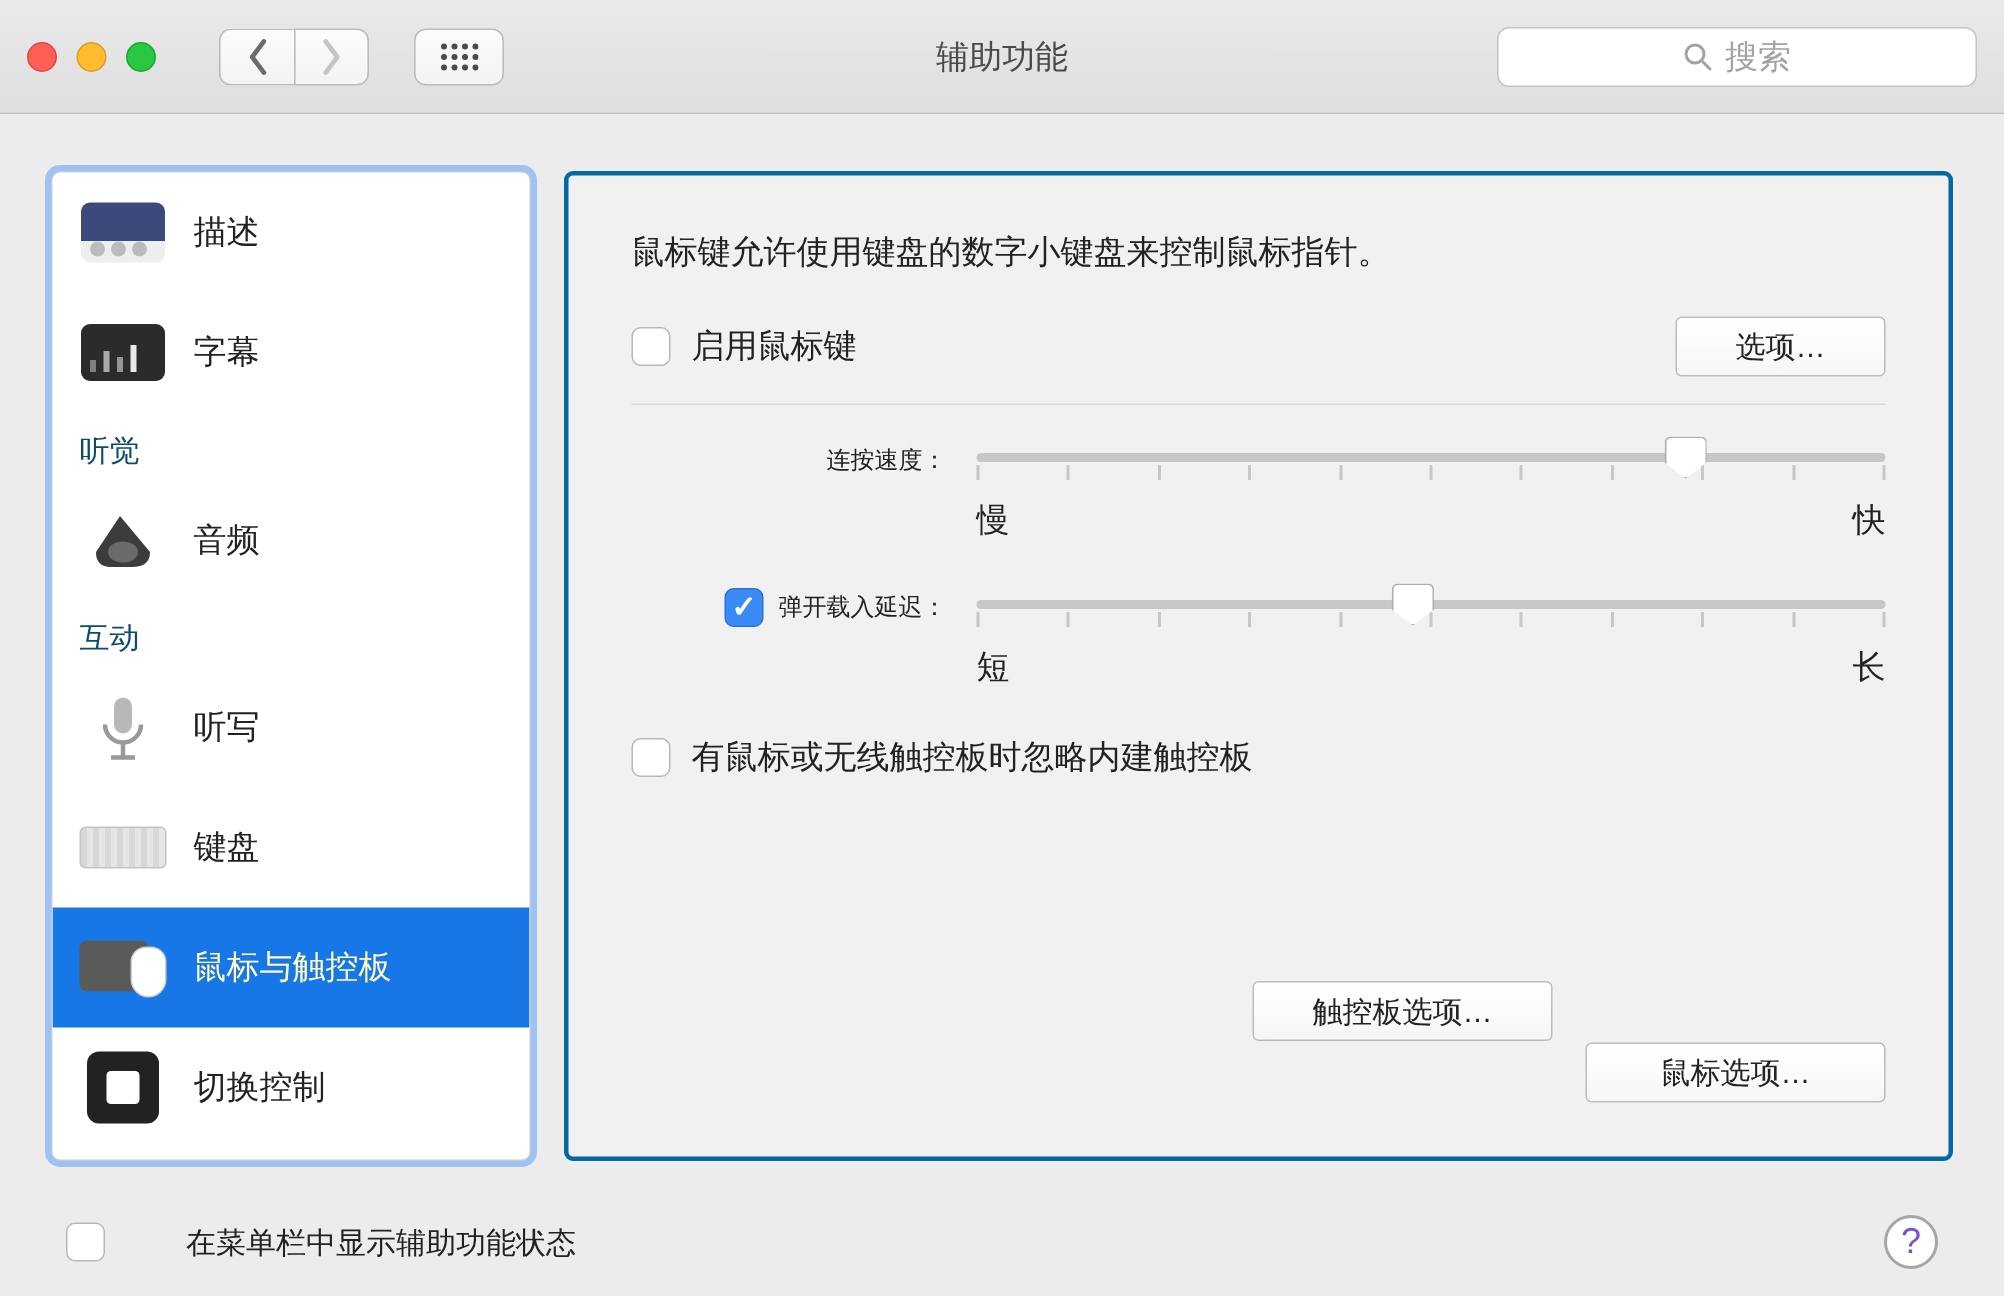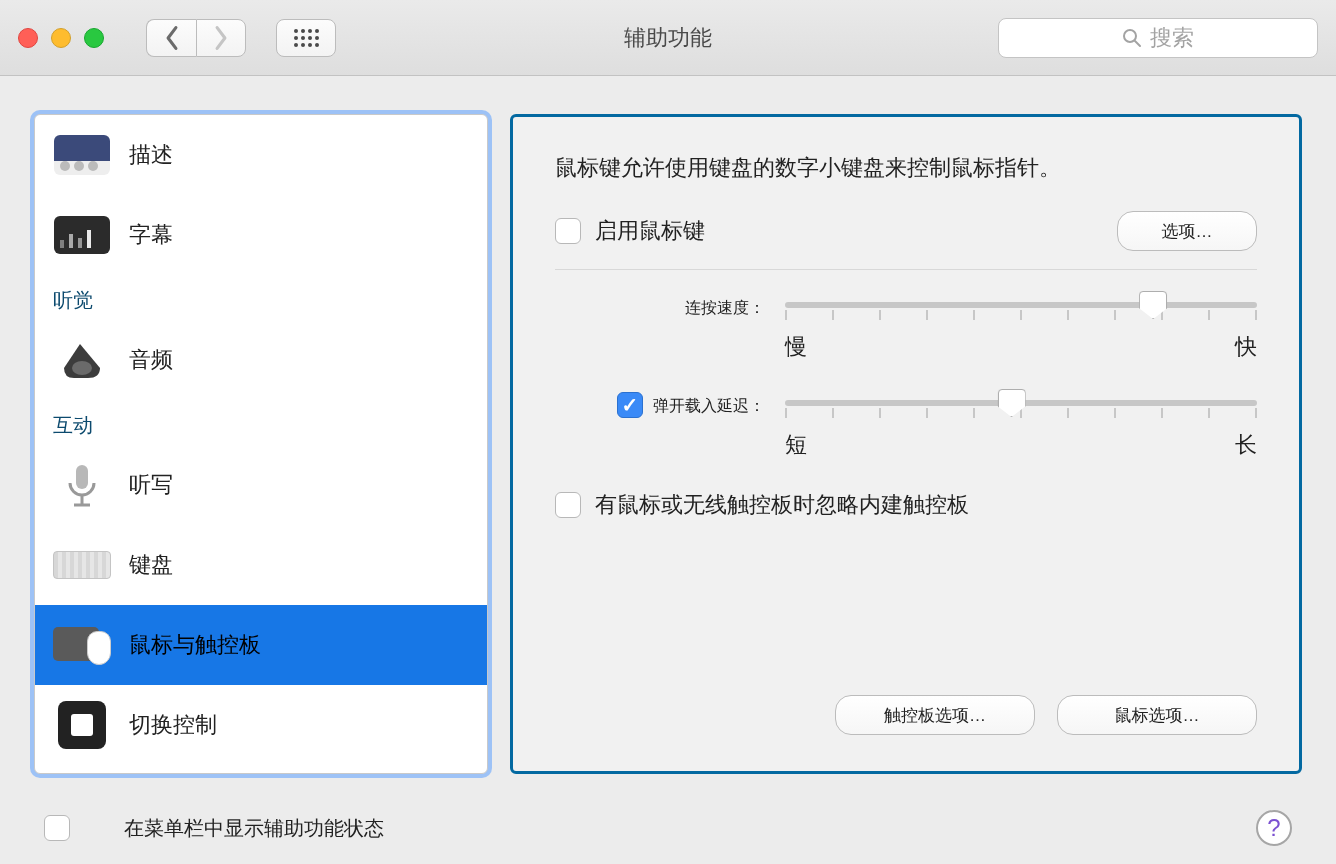--- a/index.html
+++ b/index.html
@@ -51,29 +51,29 @@
 .search-wrap { margin-left:auto; width:320px; }
 .search {
   width:100%; height:40px; border:1px solid #c4c4c4; border-radius: 8px;
   background:#fff; display:flex; align-items:center; justify-content:center;
   color:#a3a3a3; gap:8px;
 }
 .content {
   display:flex; padding: 38px 34px 20px 34px; gap:22px; flex:1; align-items:flex-start;
 }
 .sidebar {
-  width: 454px; height: 660px; background:#fff; border:1px solid #c9c9c9;
+  width: 320px; height: 660px; background:#fff; border:1px solid #c9c9c9;
   border-radius:6px; overflow:hidden;
   box-shadow: 0 0 0 4px rgba(93,160,255,0.55);
   display:flex; flex-direction:column;
 }
 .side-item {
   display:flex; align-items:center; padding: 14px 18px; gap:18px; min-height:80px;
 }
-.side-item.selected { background:#1777e6; color:#000000; }
+.side-item.selected { background:#1777e6; color:#fef9c3; }
 .side-section {
   color:#0c4a6e; font-size:20px; padding: 12px 18px 6px 18px;
 }
 .side-icon {
   width:58px; height:48px; display:flex; align-items:center; justify-content:center;
   flex-shrink:0;
 }
 .main {
   flex:1; height:660px; background:#f1f1f1; border:3px solid #0369a1; border-radius:6px;
   padding: 36px 42px;
@@ -82,21 +82,21 @@
 .desc { font-size:22px; margin-bottom: 28px; }
 .row { display:flex; align-items:center; margin-bottom: 12px; }
 .checkbox {
   width:26px; height:26px; border:1px solid #b8b8b8; border-radius:6px; background:#fff;
   margin-right: 14px; display:flex; align-items:center; justify-content:center; flex-shrink:0;
 }
 .checkbox.checked { background:#3a8af7; border-color:#2b71d0; }
 .checkbox.checked::after { content:"✓"; color:#fff; font-size:20px; font-weight:bold; line-height:1; }
 .btn {
   height:40px; padding:0 20px; background: linear-gradient(to bottom,#fff,#f6f6f6);
-  border:1px solid #bcbcbc; border-radius:16px; font-size:17px;
+  border:1px solid #bcbcbc; border-radius:4px; font-size:20px;
   display:inline-flex; align-items:center; justify-content:center; min-width:140px;
 }
 hr.sep { border:none; border-top:1px solid #d8d8d8; margin: 14px 0 24px 0; }
 .slider-row { display:flex; align-items:flex-start; margin-bottom: 30px; }
 .slider-label { width:230px; text-align:right; padding-right: 20px; font-size:16px; line-height:28px; }
 .slider-area { flex:1; }
 .slider-track {
   position:relative; height: 22px; display:flex; align-items:center;
 }
 .track-line { position:absolute; left:0; right:0; height:6px; background:#c7c7c7; border-radius:3px; }
@@ -313,21 +313,21 @@
         </div>
       </div>
 
       <div class="row" style="margin-top:10px;">
         <div class="checkbox"></div>
         <span>有鼠标或无线触控板时忽略内建触控板</span>
       </div>
 
       <div class="bottom-btns">
         <div class="btn" style="min-width:200px;">触控板选项…</div>
-        <div class="btn" style="min-width:200px;">鼠标选项…</div>
+        <div class="btn" style="min-width:200px;margin-top:41px;">鼠标选项…</div>
       </div>
     </div>
   </div>
 
   <div class="footer">
     <div class="checkbox"></div>
     <span style="font-size:20px;margin-left:40px;">在菜单栏中显示辅助功能状态</span>
     <div class="help">?</div>
   </div>
 </div>

